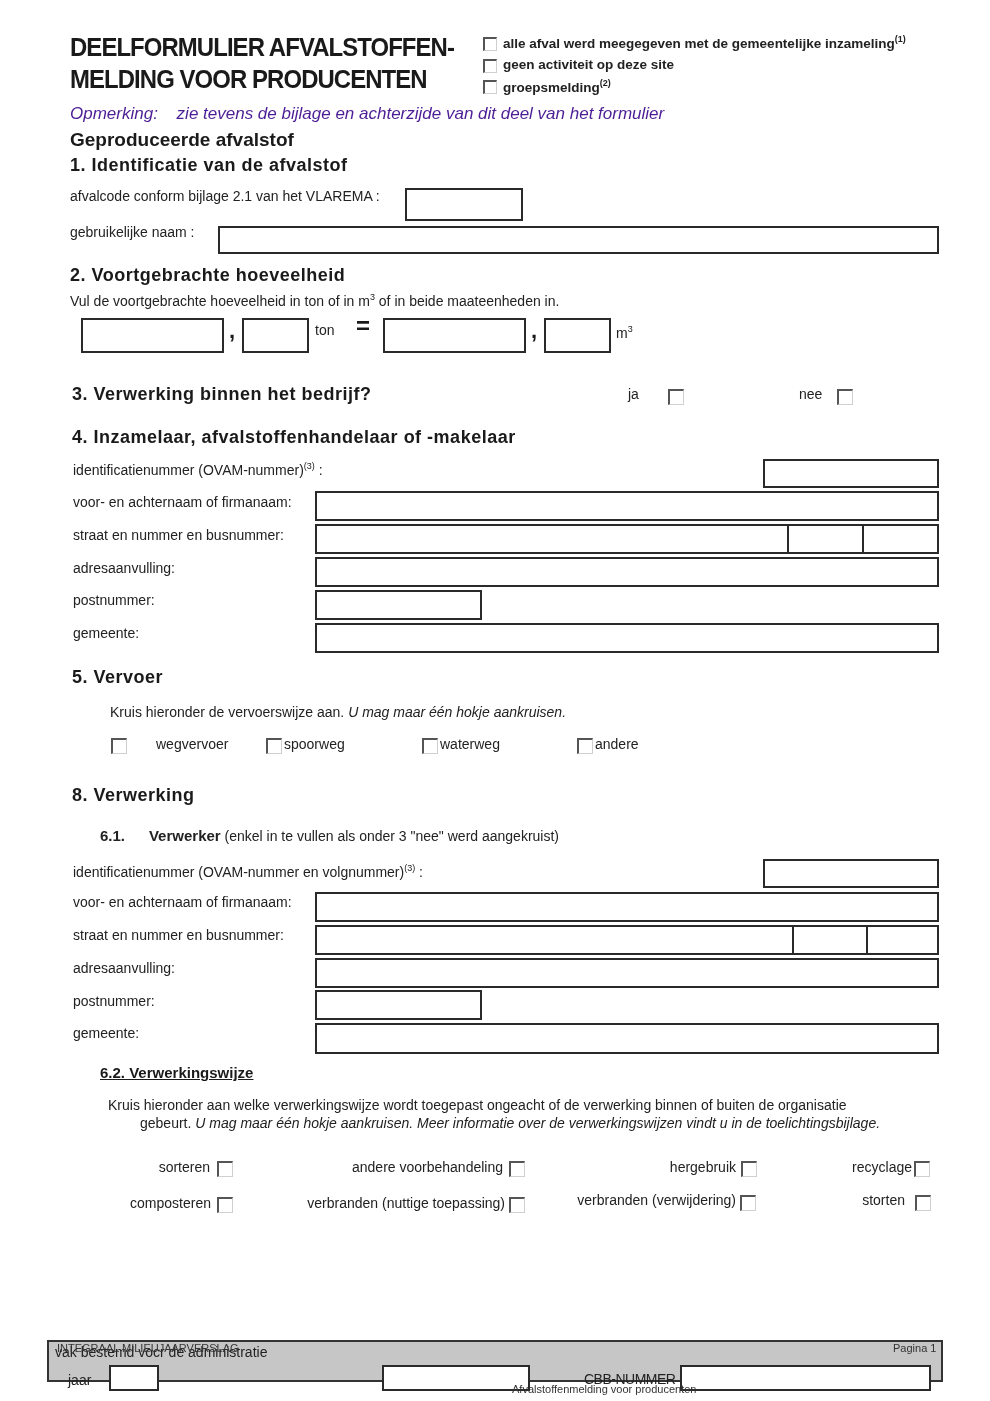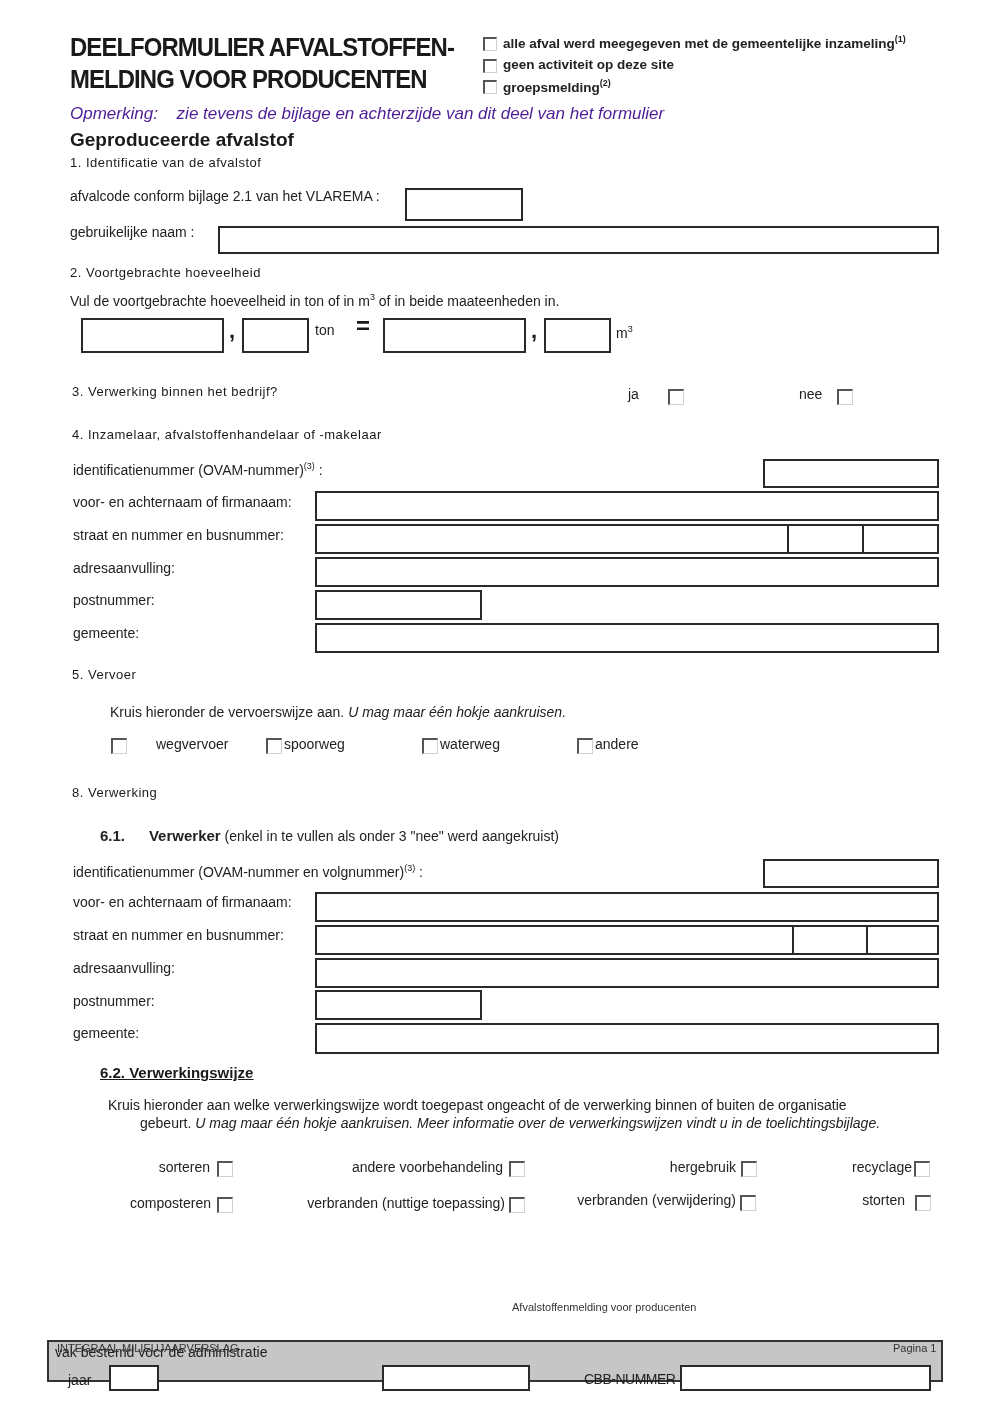--- a/index.html
+++ b/index.html
@@ -3,21 +3,21 @@
 <meta charset="utf-8">
 <style>
   html, body { margin: 0; padding: 0; background: #ffffff; }
   body { width: 990px; height: 1401px; position: relative; overflow: hidden;
          font-family: "Liberation Sans", sans-serif; color: #1a1a1a; }
   .abs { position: absolute; white-space: nowrap; }
   .title { font-family: "Liberation Sans", sans-serif; font-size: 26px; font-weight: bold;
            letter-spacing: -1px; line-height: 30px; transform: scaleX(0.92); transform-origin: left top; }
   .remark { font-style: italic; font-size: 17px; color: #4c1d95; }
   .h-sub { font-size: 19px; font-weight: bold; }
-  .h-sec { font-size: 13px; font-weight: normal; letter-spacing: 0.5px; }
+  .h-sec { font-size: 18px; font-weight: bold; letter-spacing: 0.5px; }
   .lbl { font-size: 14px; color: #222; }
   .box { position: absolute; border: 2px solid #2a2a2a; background: #fff; box-sizing: border-box; }
   .box input { width: 100%; height: 100%; border: none; outline: none; background: transparent;
                font-family: "Liberation Sans", sans-serif; font-size: 14px; padding: 0 4px; box-sizing: border-box; }
   .cb { position: absolute; width: 14px; height: 14px; box-sizing: border-box; background: #fff;
         border-top: 2px solid #555; border-left: 2px solid #555;
         border-right: 1px solid #d0d0d0; border-bottom: 1px solid #d0d0d0; cursor: pointer; }
   .top-opt { font-size: 13.5px; font-weight: bold; color: #222; }
   sup { font-size: 9px; }
   .admin { position: absolute; left: 47px; top: 1340px; width: 896px; height: 42px;
@@ -157,14 +157,14 @@
 <div class="admin">
   <div class="abs lbl" style="left:6px; top:2px;">vak bestemd vocr de administratie</div>
   <div class="abs lbl" style="left:19px; top:30px;">jaar</div>
   <div class="box" style="left:60px; top:23px; width:50px; height:26px;"><input value="" style=""></div>
   <div class="box" style="left:333px; top:23px; width:148px; height:26px;"><input value="" style=""></div>
   <div class="abs lbl" style="left:535px; top:29px; letter-spacing:-0.5px;">CBB-NUMMER</div>
   <div class="box" style="left:631px; top:23px; width:251px; height:26px;"><input value="" style=""></div>
 </div>
 
 <div class="abs footer" style="left:49px; top:1342px;margin-left:8px;">INTEGRAAL  MILIEUJAARVERSLAG</div>
-<div class="abs footer" style="left:512px; top:1301px;">Afvalstoffenmelding voor producenten</div>
+<div class="abs footer" style="left:512px; top:1383px;">Afvalstoffenmelding voor producenten</div>
 <div class="abs footer" style="left:893px; top:1342px;">Pagina 1</div>
 
 </body></html>

